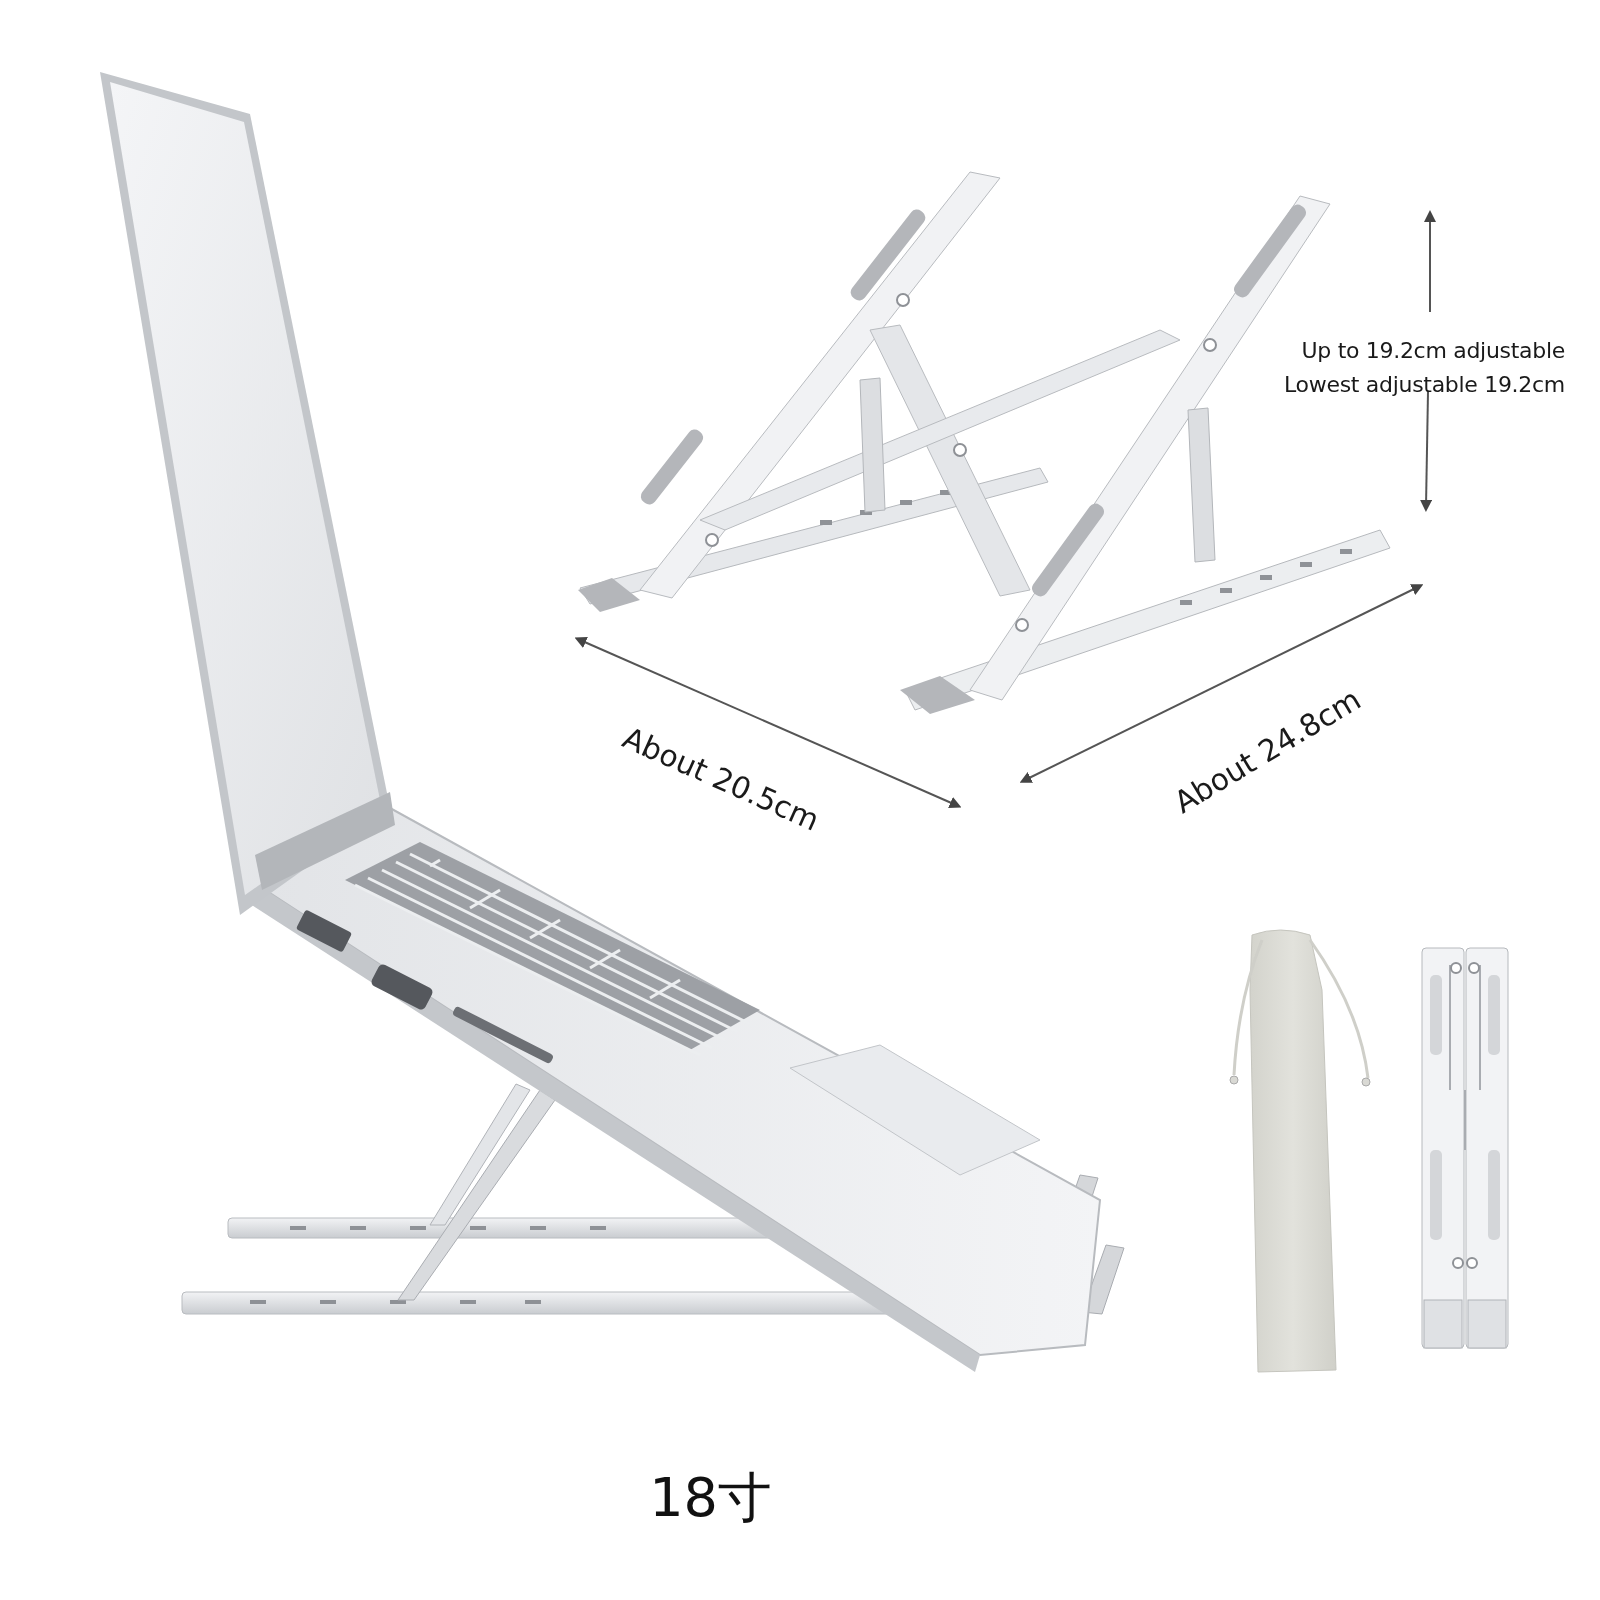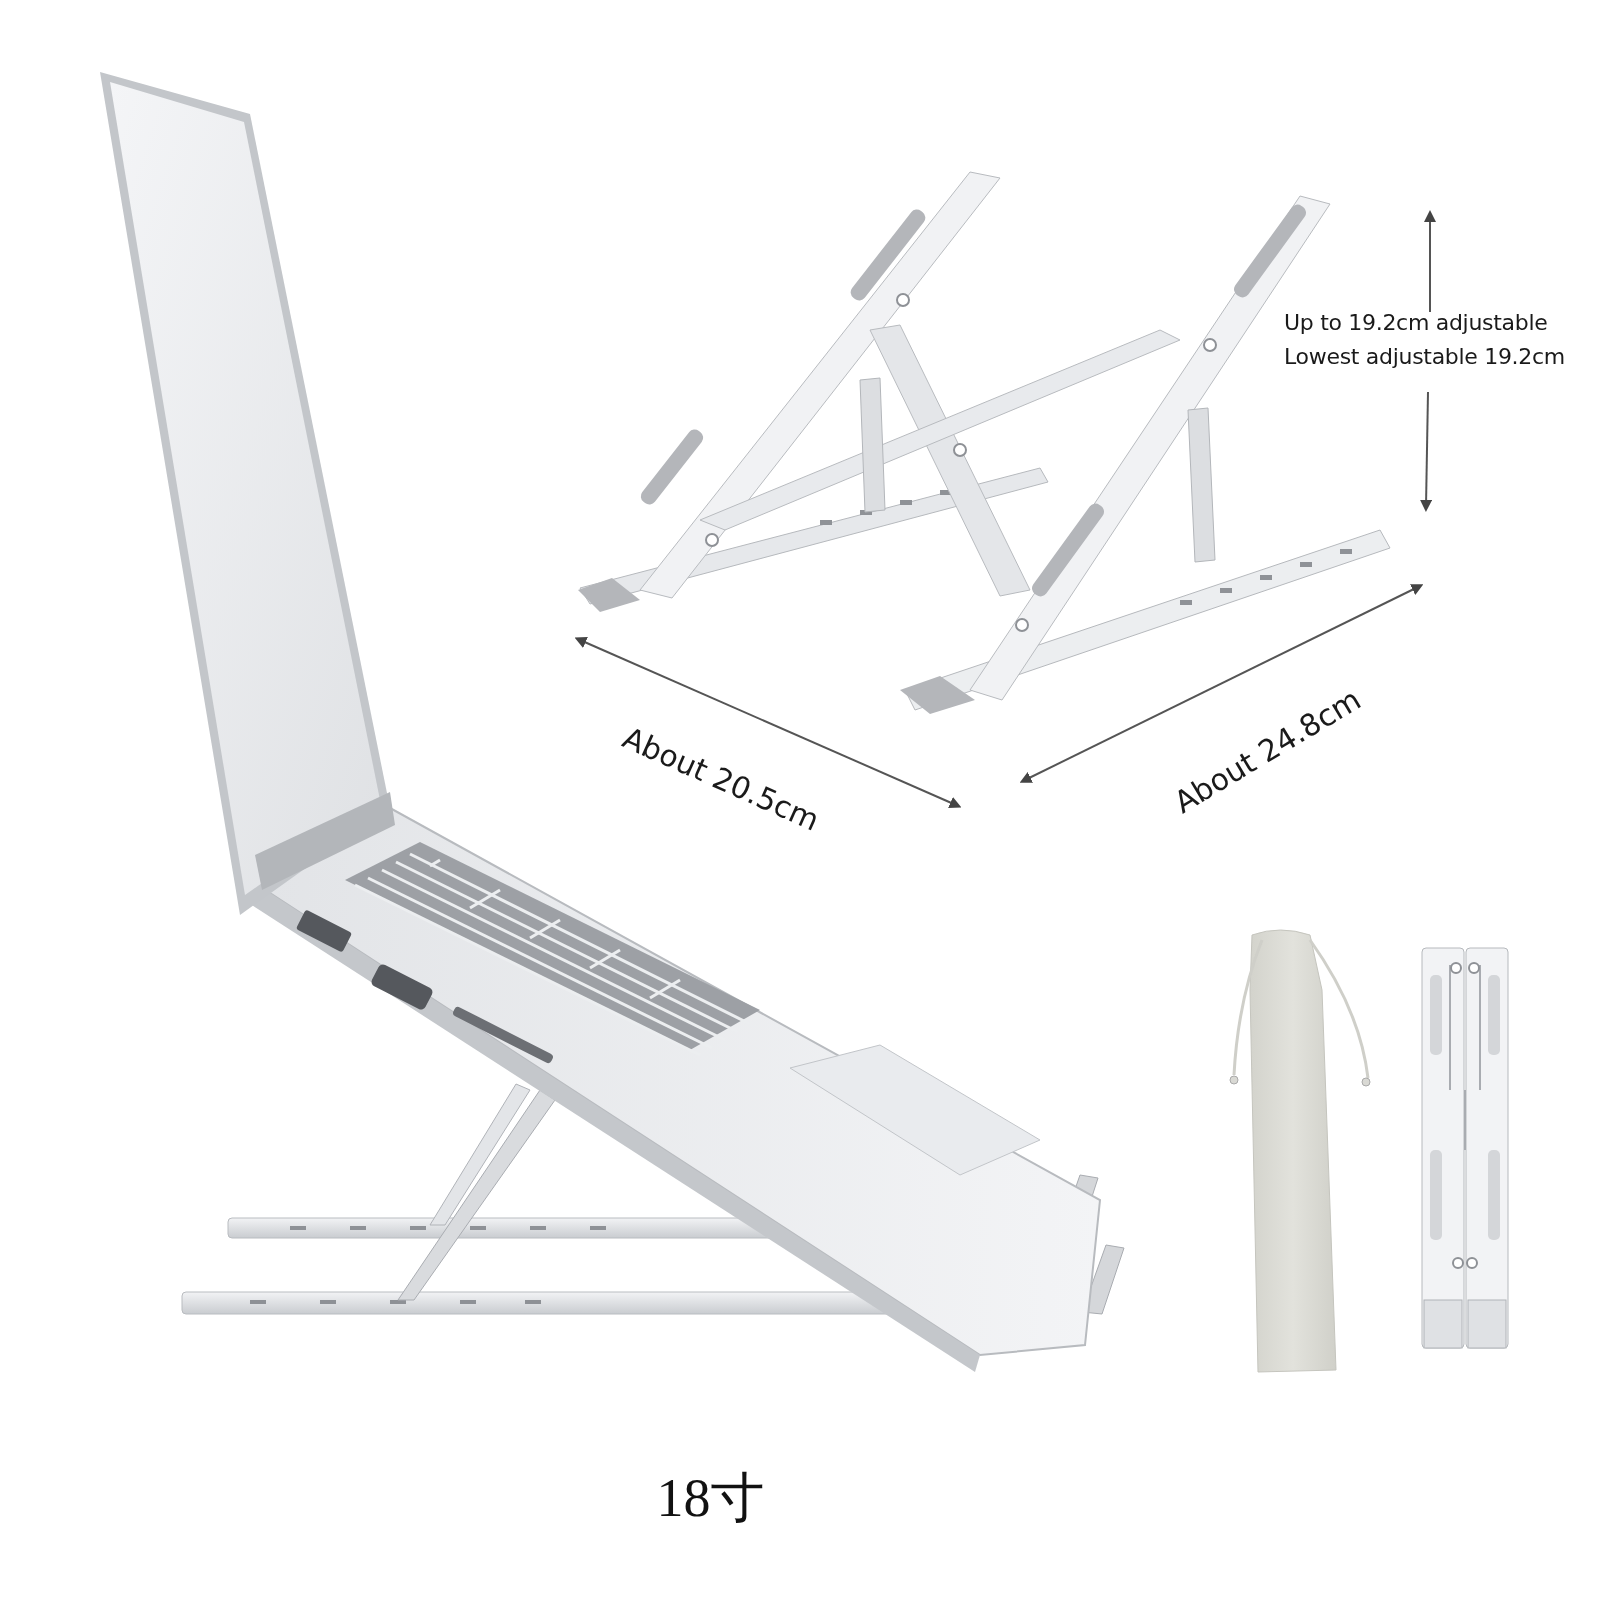--- a/index.html
+++ b/index.html
@@ -1,24 +1,24 @@
 <!DOCTYPE html>
 <html><head>
 <meta charset="utf-8">
 <style>
   html, body { margin: 0; padding: 0; background: #ffffff; }
   body { width: 1600px; height: 1600px; position: relative; overflow: hidden;
          font-family: "DejaVu Sans", sans-serif; }
   #scene { position: absolute; left: 0; top: 0; width: 1600px; height: 1600px; }
   .label { position: absolute; color: #1a1a1a; white-space: nowrap;
            font-family: "DejaVu Sans", sans-serif; }
-  .height-label { left: 1284px; top: 306px; font-size: 22px; line-height: 34px; letter-spacing: -0.3px; }
+  .height-label { left: 1284px; top: 334px; font-size: 22px; line-height: 34px; letter-spacing: -0.3px; text-align: right; }
   .width-label { left: 632px; top: 720px; font-size: 30px; transform-origin: left top; transform: rotate(24deg); }
   .depth-label { left: 1168px; top: 790px; font-size: 30px; transform-origin: left top; transform: rotate(-31deg); }
-  .size-caption { left: 0; width: 1443px; top: 1462px; text-align: center; font-size: 54px; color: #111; font-family: Liberation Serif, serif; }
+  .size-caption { left: 0; width: 1443px; top: 1462px; text-align: center; font-size: 54px; color: #111; }
   .size-caption span { display: inline-block; margin-left: -22px; }
 </style>
 </head>
 <body>
 
 <svg id="scene" viewBox="0 0 1600 1600" xmlns="http://www.w3.org/2000/svg">
   <defs>
     <linearGradient id="screenG" x1="0" y1="0" x2="1" y2="1">
       <stop offset="0" stop-color="#f4f5f7"></stop>
       <stop offset="1" stop-color="#dfe1e4"></stop>

